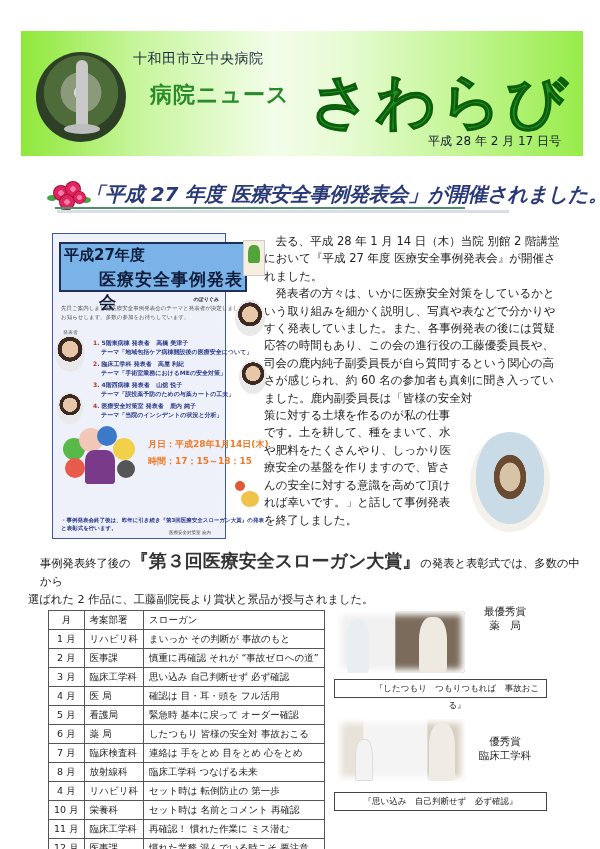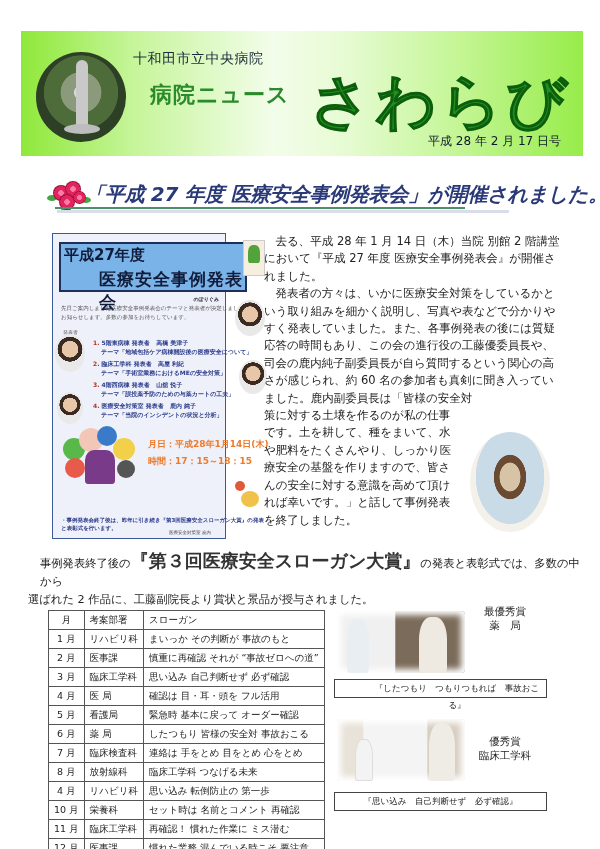--- a/index.html
+++ b/index.html
@@ -223,21 +223,21 @@
         <td>連絡は 手をとめ 目をとめ 心をとめ</td>
       </tr>
   <tr>
         <td class="col-month">8 月</td>
         <td>放射線科</td>
         <td>臨床工学科  つなげる未来</td>
       </tr>
   <tr>
         <td class="col-month">4 月</td>
         <td>リハビリ科</td>
-        <td>思い込み 転倒防止の 第一歩</td>
+        <td>セット時は 転倒防止の 第一歩</td>
       </tr>
   <tr>
         <td class="col-month">10 月</td>
         <td>栄養科</td>
         <td>セット時は  名前とコメント  再確認</td>
       </tr>
   <tr>
         <td class="col-month">11 月</td>
         <td>臨床工学科</td>
         <td>再確認！  慣れた作業に  ミス潜む</td>

